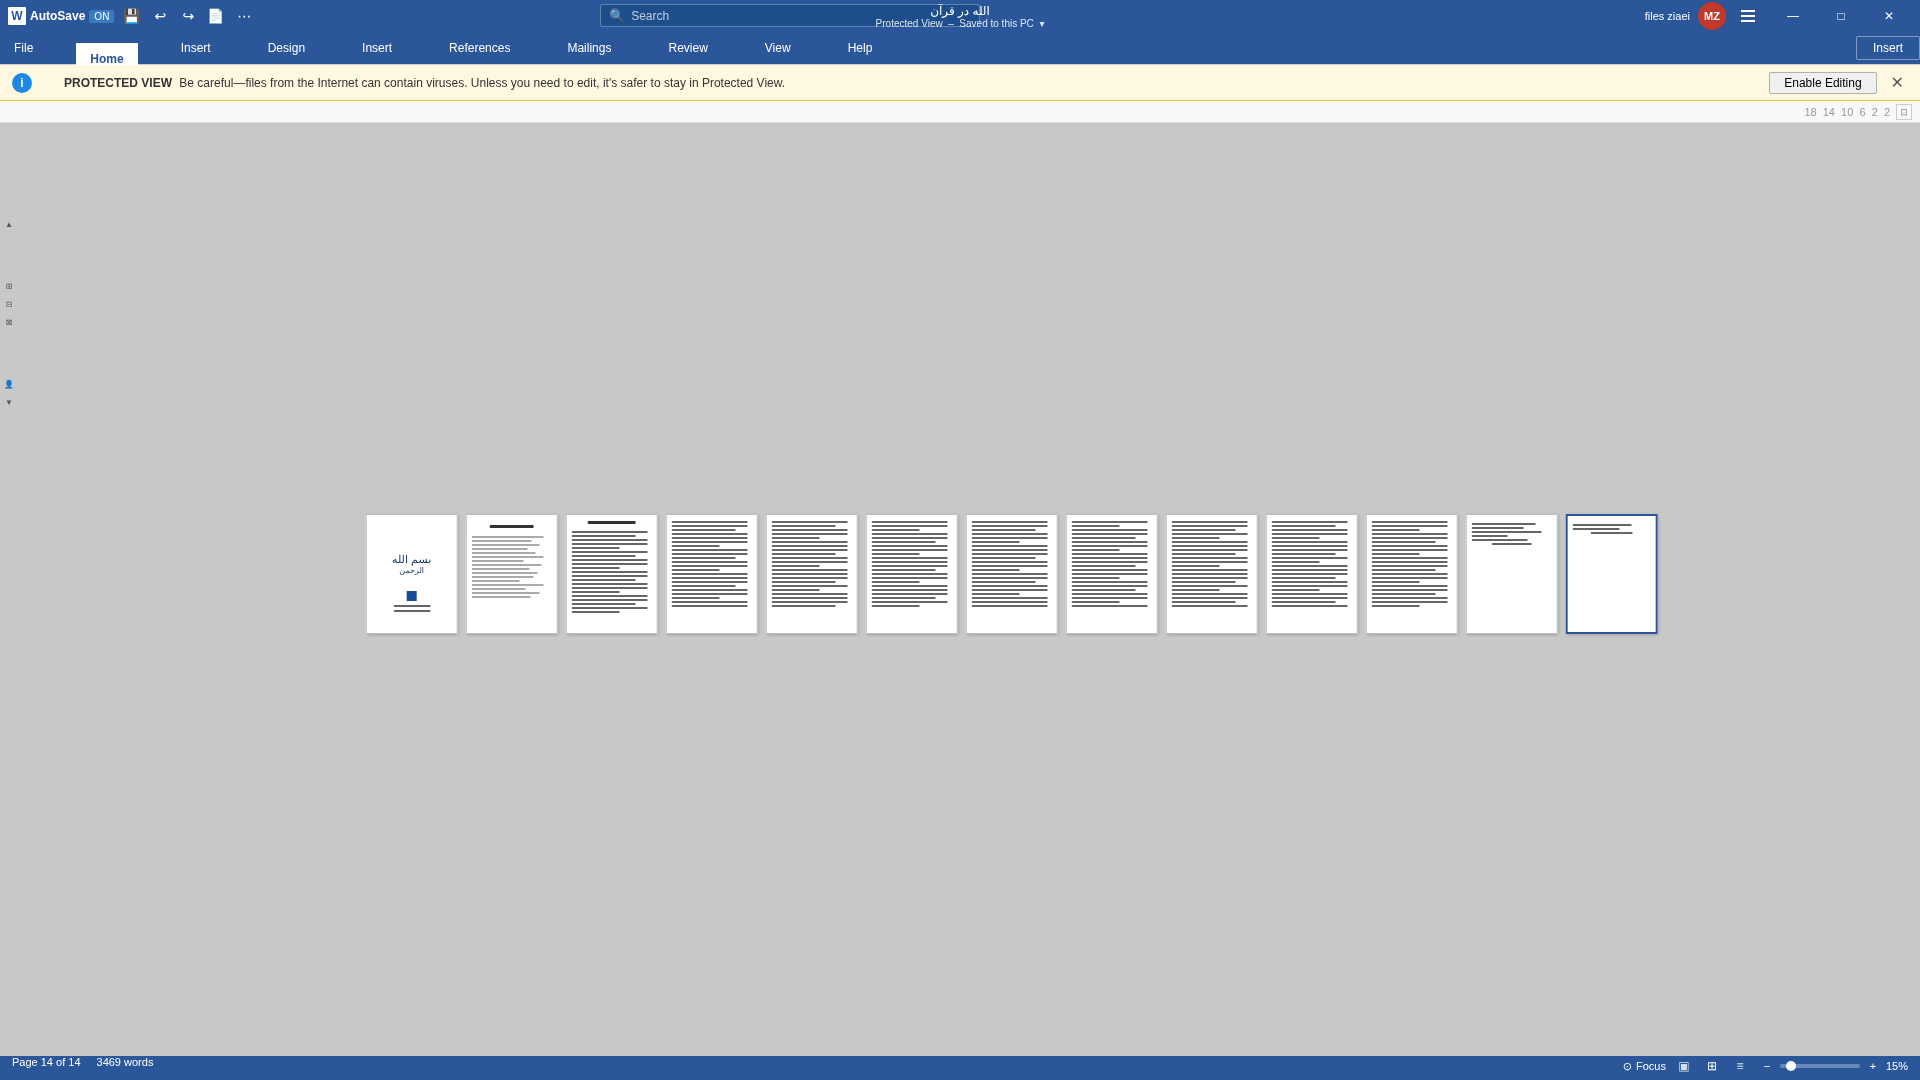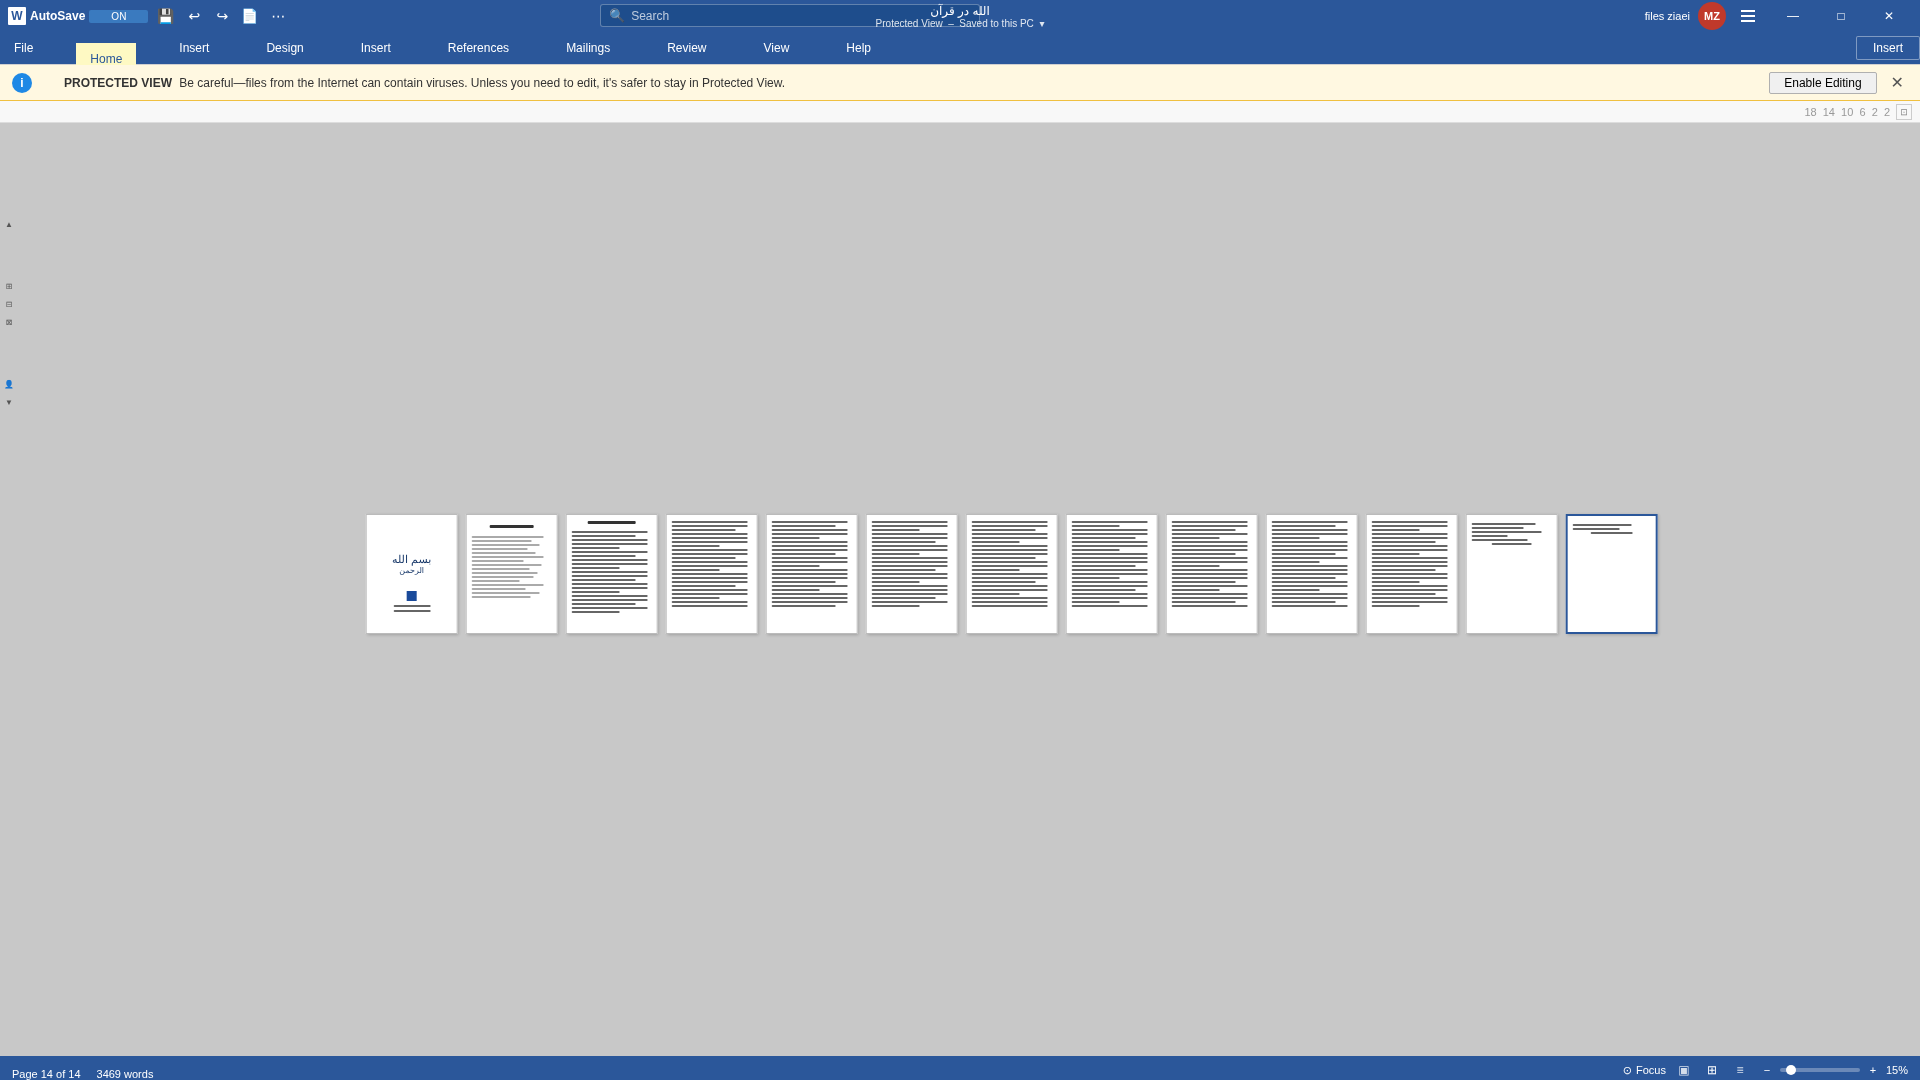--- a/index.html
+++ b/index.html
@@ -137,23 +137,23 @@
     .ribbon-tab {
       padding: 6px 14px;
       font-size: 12px;
       color: white;
       cursor: pointer;
       height: 100%;
       display: flex;
       align-items: center;
     }
     .ribbon-tab.active {
-      background: #fef9c3;
+      background: #ffffff;
       color: #2b579a;
-      font-weight: 400;
+      font-weight: 700;
       margin-top: 21px;
     }
     .share-btn {
       margin-left: auto;
       padding: 4px 16px;
       background: #2b579a;
       color: white;
       border: 1px solid rgba(255,255,255,0.4);
       border-radius: 2px;
       font-size: 12px;
@@ -315,21 +315,21 @@
       font-size: 8px;
       color: #555;
       cursor: pointer;
     }
 
     
     .status-bar {
       height: 24px;
       background: #2b579a;
       display: flex;
-      align-items: flex-end;
+      align-items: flex-start;
       justify-content: space-between;
       padding: 0 12px;
       color: white;
       font-size: 11px;
       position: absolute;
       bottom: 0;
       left: 0;
       right: 0;
     }
     .status-left {
@@ -404,21 +404,21 @@
 <div class="main-layout">
 
   <div class="title-bar">
     <div class="title-bar-left">
 
       <div style="display:flex;align-items:center;gap:4px;">
         <div style="width:18px;height:18px;background:#fff;display:flex;align-items:center;justify-content:center;border-radius:1px;">
           <span style="color:#2b579a;font-weight:bold;font-size:12px;">W</span>
         </div>
         <span class="title-bar-app">AutoSave</span>
-        <span style="font-size:10px;background:#3a7abf;padding:1px 22px;border-radius:2px;cursor:pointer;">ON</span>
+        <span style="font-size:10px;background:#3a7abf;padding:1px 5px;border-radius:2px;cursor:pointer;">ON</span>
       </div>
 
       <div class="quick-access">
         <div class="qa-btn" title="Save">💾</div>
         <div class="qa-btn">↩</div>
         <div class="qa-btn">↪</div>
         <div class="qa-btn">📄</div>
         <div class="qa-btn">⋯</div>
       </div>
     </div>

